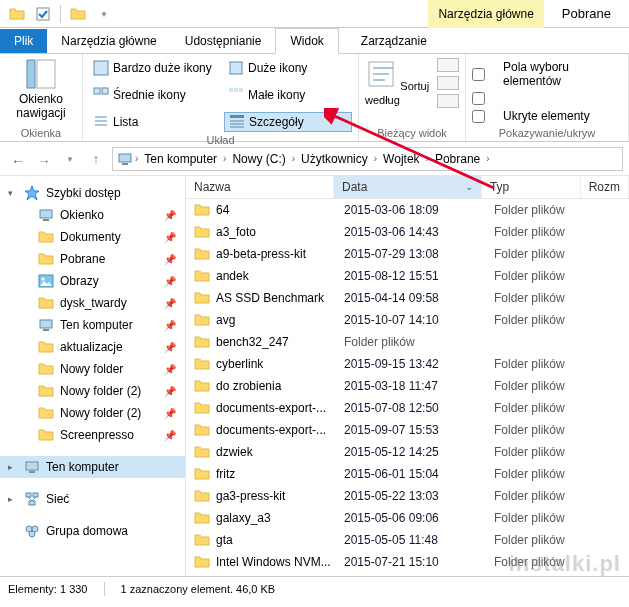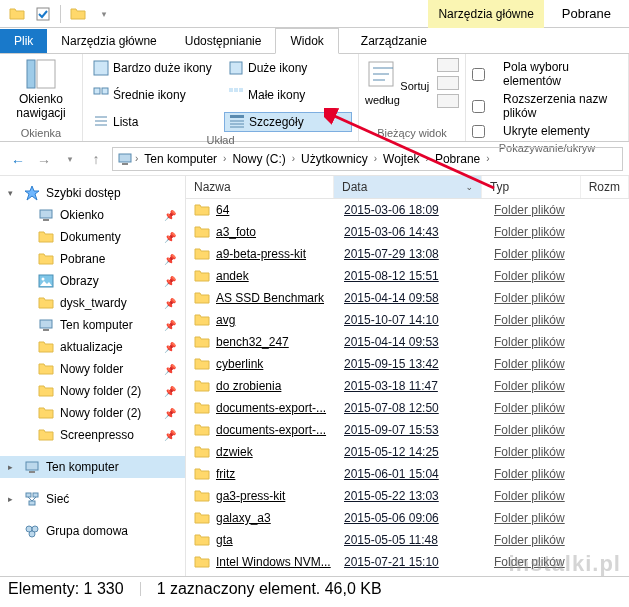--- a/index.html
+++ b/index.html
@@ -60,28 +60,28 @@
 .file-pane { flex: 1; overflow: auto; }
 .file-header { display: flex; border-bottom: 1px solid #e5e5e5; position: sticky; top: 0; background: #fff; }
 .file-header .col { padding: 4px 8px; font-size: 12px; color: #333; border-right: 1px solid #eee; display: flex; align-items: center; justify-content: space-between; }
 .file-header .col.sorted { background: #d6e8f7; }
 .col-name { width: 150px; }
 .col-date { width: 150px; }
 .col-type { width: 100px; }
 .col-size { flex: 1; }
 .file-rows { }
 .file-row { display: flex; align-items: center; font-size: 12px; padding: 1px 0; }
-.file-row .c { padding: 2px 8px; white-space: nowrap; overflow: hidden; text-overflow: ellipsis; text-decoration: underline; }
+.file-row .c { padding: 2px 8px; white-space: nowrap; overflow: hidden; text-overflow: ellipsis; }
 .file-row .c.name { width: 150px; display: flex; align-items: center; gap: 6px; }
 .file-row .c.date { width: 150px; color: #0f172a; }
 .file-row .c.type { width: 100px; color: #555; }
 .folder-icon { width: 16px; height: 16px; flex-shrink: 0; }
 
 
-.statusbar { height: 24px; border-top: 1px solid #ccc; display: flex; align-items: center; padding: 0 8px; font-size: 16px; gap: 16px; background: #fff; }
+.statusbar { height: 24px; border-top: 1px solid #ccc; display: flex; align-items: center; padding: 0 8px; font-size: 11px; gap: 16px; background: #fff; }
 .statusbar .sep { width: 1px; height: 14px; background: #ccc; }
 
 
 .annotation-arrow { position: absolute; top: 108px; left: 324px; pointer-events: none; z-index: 100; }
 
 
 .watermark { position: absolute; right: 8px; bottom: 30px; font-size: 22px; color: rgba(150,150,150,0.4); font-weight: bold; letter-spacing: 1px; }
 
 
 .folder-svg { fill: #ffd86b; stroke: #e0b94a; }
@@ -215,21 +215,20 @@
     <div class="group-label">Bieżący widok</div>
   </div>
 
   <div class="ribbon-group check-group" style="flex:1;">
     <label class="check-row">
         <input type="checkbox" style="">
         <span>Pola wyboru elementów</span>
       </label>
     <label class="check-row">
         <input type="checkbox" style="">
-        <span>Rozszerzenia nazw plików</span>
       </label>
     <label class="check-row">
         <input type="checkbox" style="">
         <span>Ukryte elementy</span>
       </label>
     <div class="show-hint group-label">Pokazywanie/ukryw</div>
   </div>
 </div>
 
 <div class="addressbar">
@@ -472,21 +471,20 @@
           <div class="c date">2015-10-07 14:10</div>
           <div class="c type">Folder plików</div>
         </div>
         <div class="file-row">
           <div class="c name">
             <svg class="folder-icon" viewBox="0 0 16 16">
               <path class="folder-svg" d="M1 3h5l1 2h8v8H1z"></path>
             </svg>
             <span>bench32_247</span>
           </div>
-          <div class="c date">2015-04-14 09:53</div>
           <div class="c type">Folder plików</div>
         </div>
         <div class="file-row">
           <div class="c name">
             <svg class="folder-icon" viewBox="0 0 16 16">
               <path class="folder-svg" d="M1 3h5l1 2h8v8H1z"></path>
             </svg>
             <span>cyberlink</span>
           </div>
           <div class="c date">2015-09-15 13:42</div>

